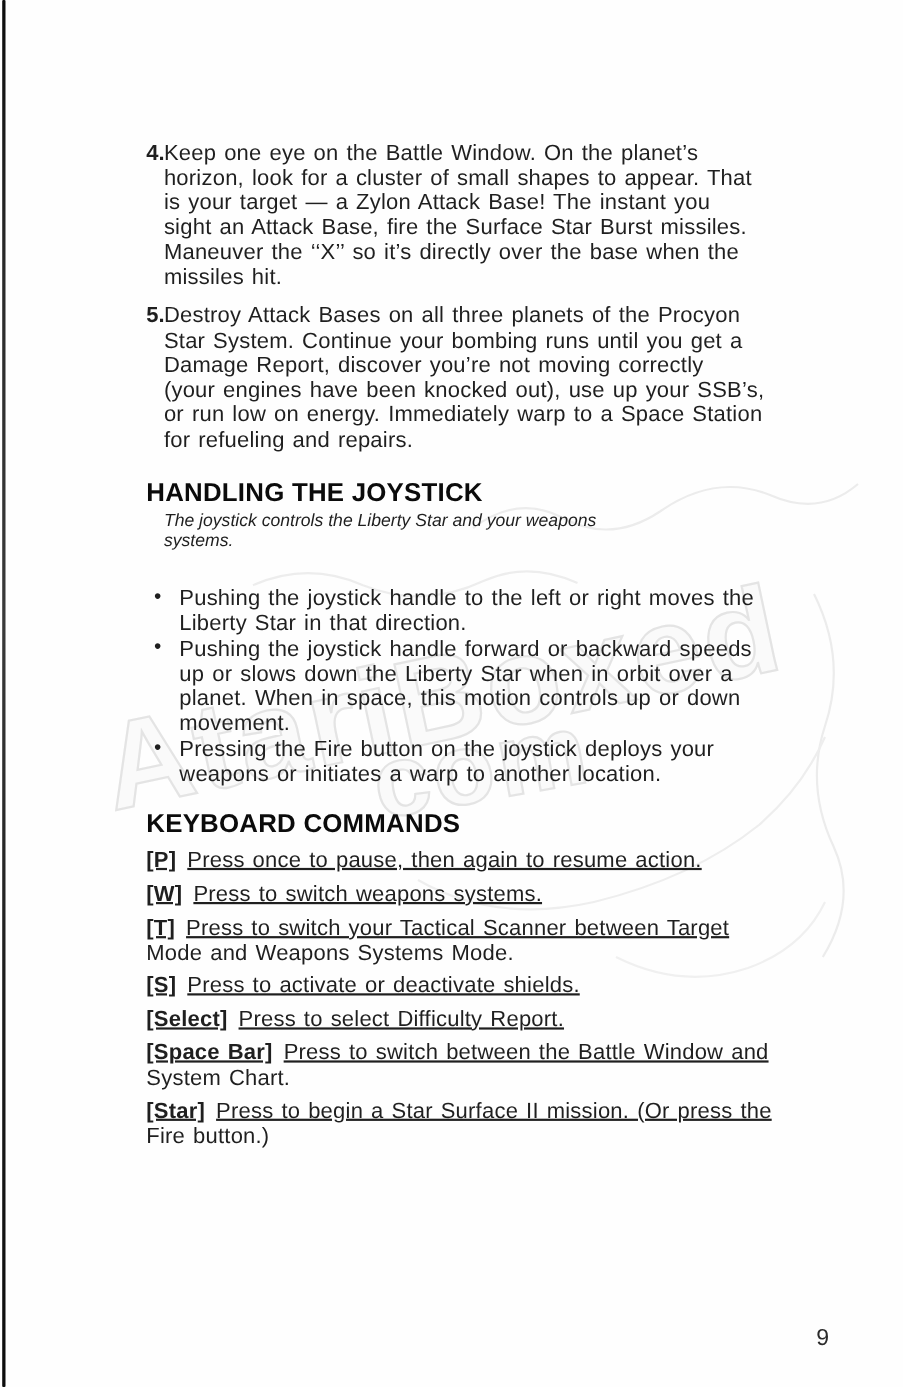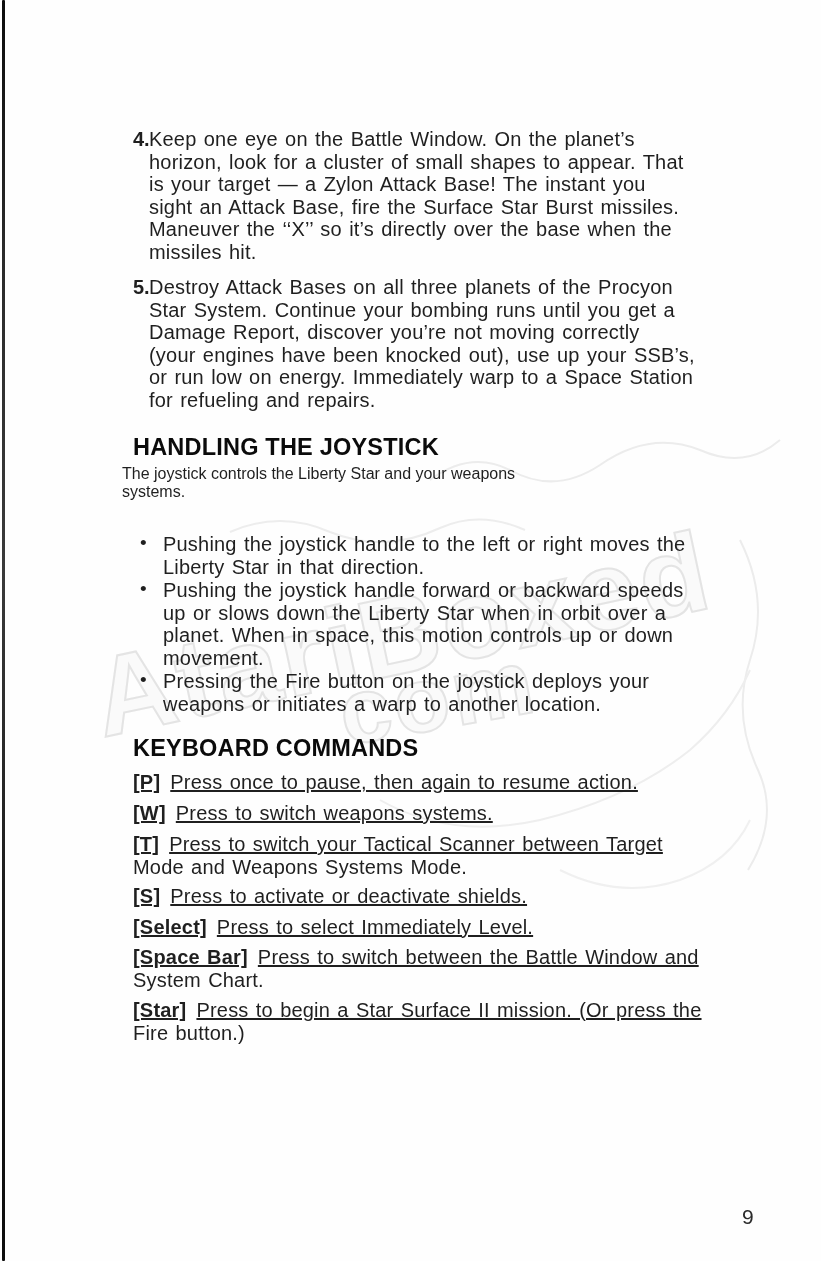--- a/index.html
+++ b/index.html
@@ -42,21 +42,21 @@
   .list-item{position:absolute;left:133px;width:650px;}
   .item-num{position:absolute;left:0;top:0;font-weight:bold;font-size:20px;line-height:22.5px;}
   .item-lines{margin-left:16px;white-space:pre-line;}
 
   .heading{
     position:absolute;left:133px;
     font-size:23.5px;font-weight:bold;color:#0b0b0b;line-height:28px;letter-spacing:0.2px;
     white-space:nowrap;
   }
 
-  .para{position:absolute;left:122px;width:650px;white-space:pre-line;}
+  .para{position:absolute;left:149px;width:650px;white-space:pre-line;font-style:italic;}
 
   .bullet-list{position:absolute;left:133px;top:533px;width:660px;}
   .bullet-item{position:relative;margin-bottom:1px;}
   .bullet-dot{position:absolute;left:7px;top:-1px;font-size:19px;}
   .bullet-lines{margin-left:30px;white-space:pre-line;}
 
   .cmd{position:absolute;left:133px;width:670px;}
   .cmd-line1{white-space:nowrap;text-decoration:underline;}
   .cmd-key{font-weight:bold;margin-right:10px;}
   .cmd-line2{white-space:pre-line;}
@@ -145,21 +145,21 @@
       <div class="cmd-line1"><b class="cmd-key">[T]</b><span>Press to switch your Tactical Scanner between Target</span></div>
       <div class="cmd-line2">Mode and Weapons Systems Mode.</div>
     </div>
 
     <div class="cmd" style="top:885px">
       <div class="cmd-line1"><b class="cmd-key">[S]</b><span>Press to activate or deactivate shields.</span></div>
       <div class="cmd-line2"></div>
     </div>
 
     <div class="cmd" style="top:916px">
-      <div class="cmd-line1"><b class="cmd-key">[Select]</b><span>Press to select Immediately Level.</span></div>
+      <div class="cmd-line1"><b class="cmd-key">[Select]</b><span>Press to select Difficulty Report.</span></div>
       <div class="cmd-line2"></div>
     </div>
 
     <div class="cmd" style="top:946px">
       <div class="cmd-line1"><b class="cmd-key">[Space Bar]</b><span>Press to switch between the Battle Window and</span></div>
       <div class="cmd-line2">System Chart.</div>
     </div>
 
     <div class="cmd" style="top:999px">
       <div class="cmd-line1"><b class="cmd-key">[Star]</b><span>Press to begin a Star Surface II mission. (Or press the</span></div>

